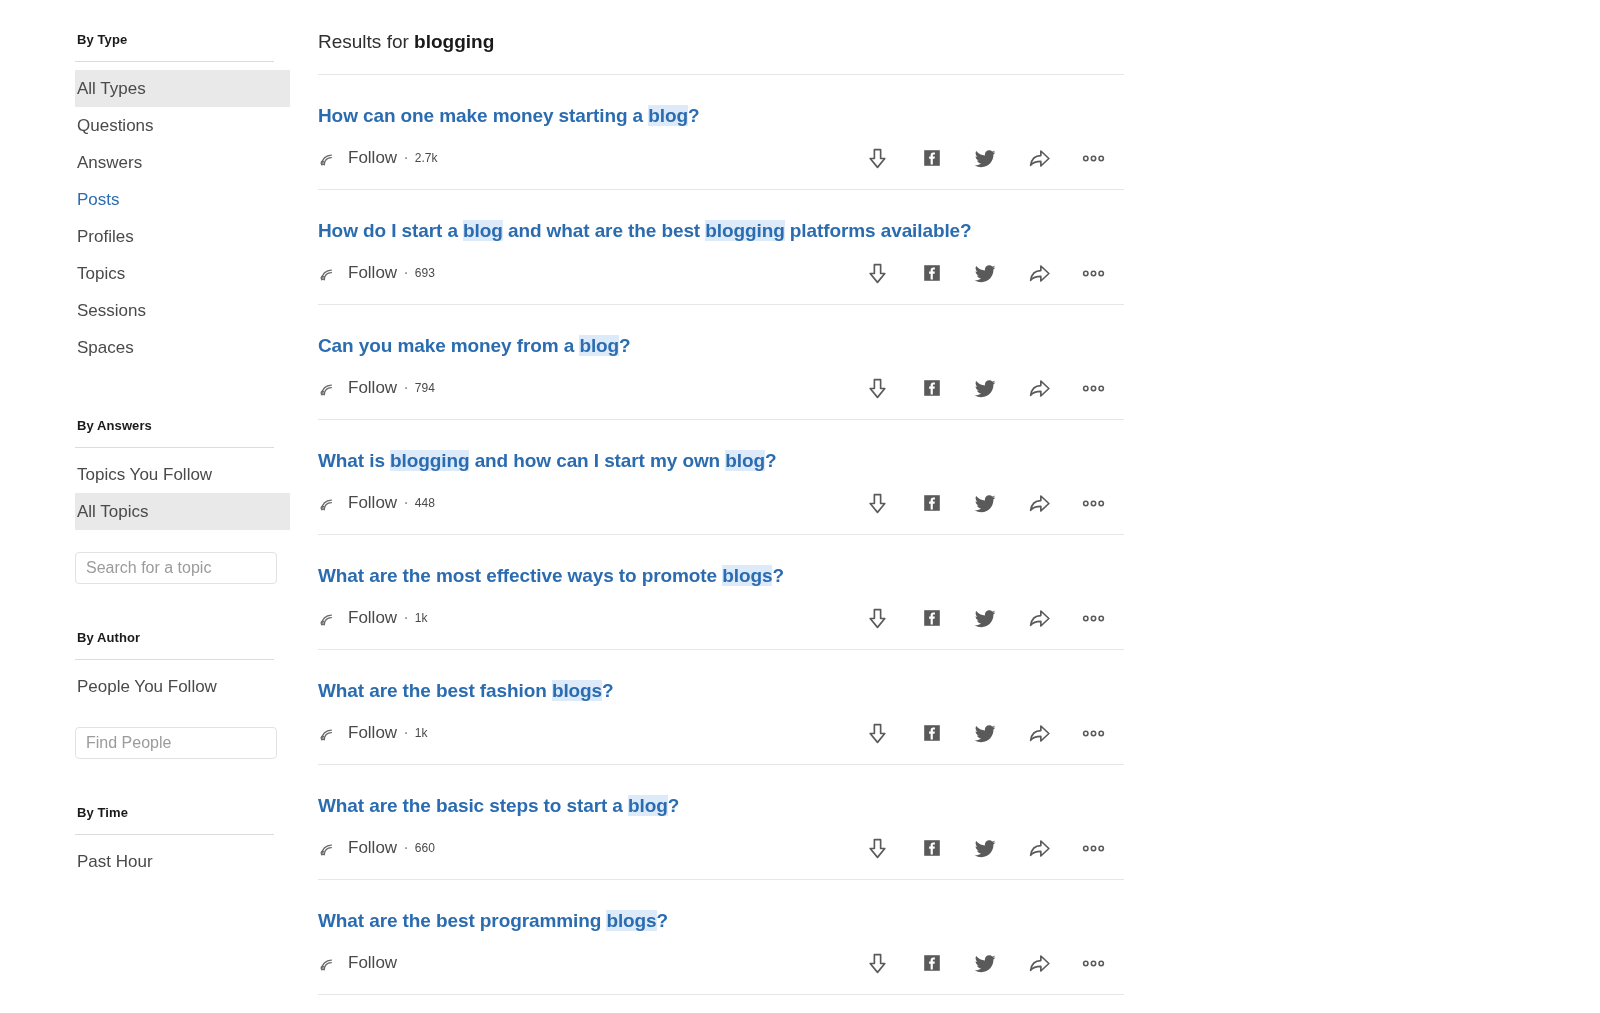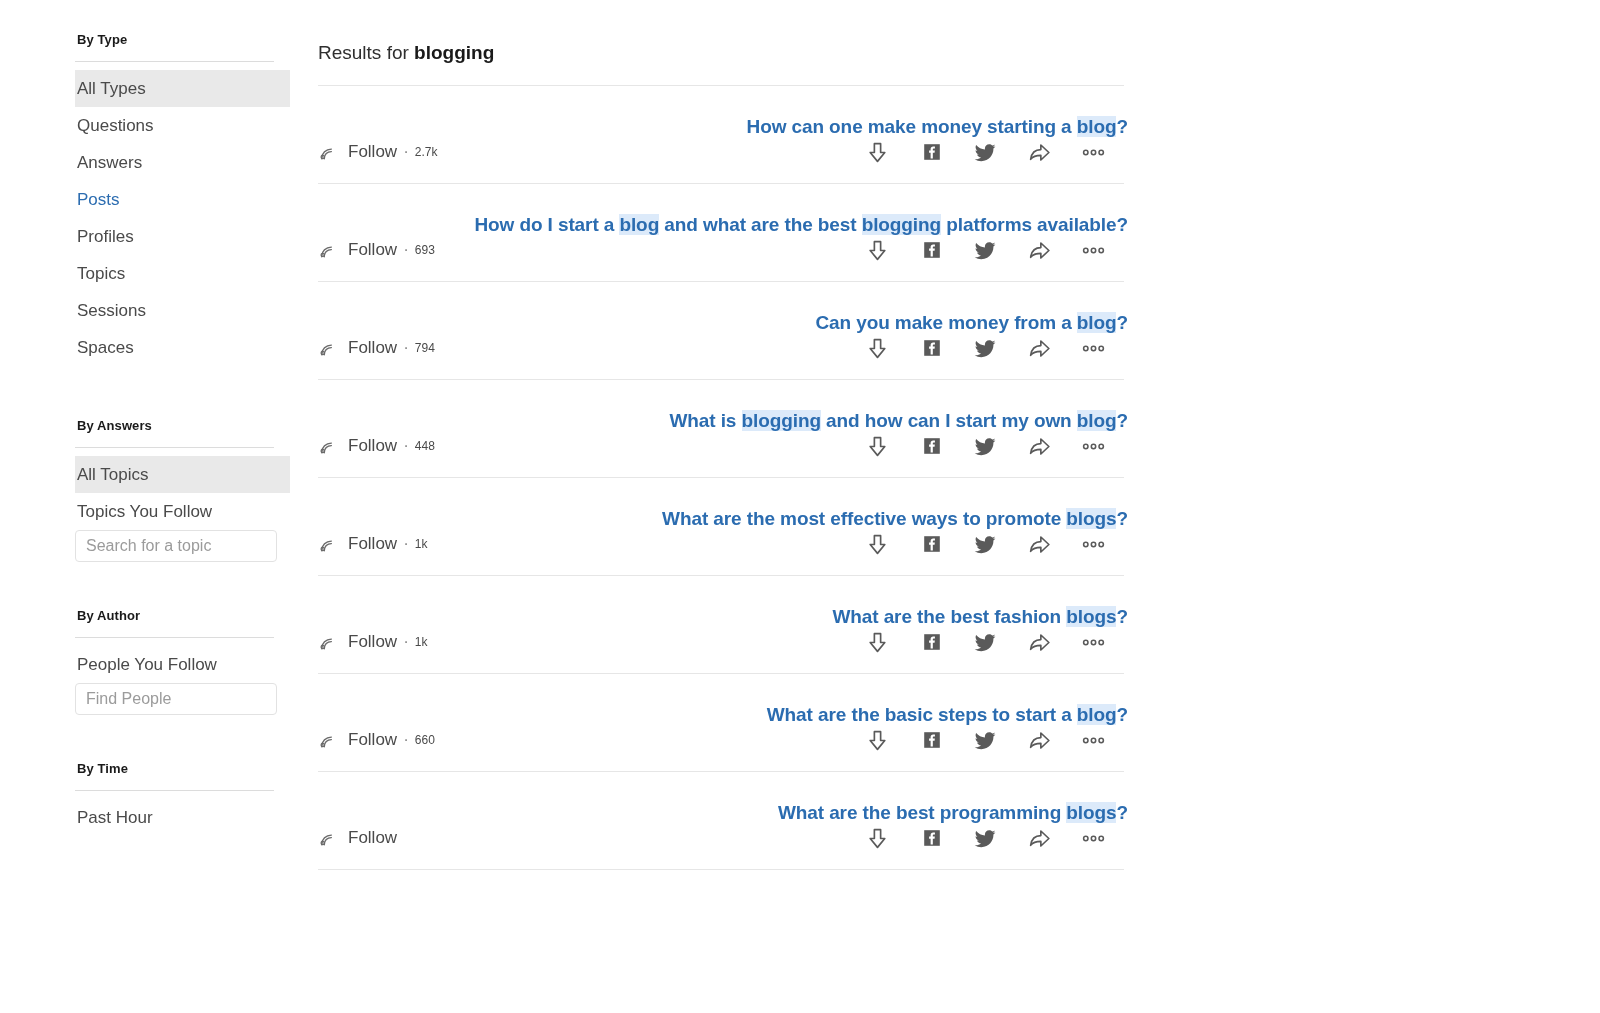--- a/index.html
+++ b/index.html
@@ -50,21 +50,21 @@
   .facet-item.selected {
     background: #e9e9e9;
   }
   .facet-item.active-link {
     color: #2b6cb0;
   }
   .facet-input {
     display: block;
     width: 202px;
     height: 32px;
-    margin-top: 0;
+    margin-top: 22px;
     padding: 0 10px;
     border: 1px solid #e2e2e2;
     border-radius: 4px;
     font-size: 16px;
     color: #3a3a3a;
     font-family: "Liberation Sans", sans-serif;
     background: #fff;
     outline: none;
   }
   .facet-input::placeholder { color: #9b9b9b; }
@@ -75,21 +75,21 @@
 
   
   .main {
     position: absolute;
     left: 318px; top: 0px;
     width: 810px;
   }
   .results-header {
     font-size: 19px;
     color: #2f2f2f;
-    padding-top: 41px;
+    padding-top: 30px;
     padding-bottom: 0;
     line-height: 24px;
   }
   .results-header b { font-weight: bold; color: #1a1a1a; }
   .header-rule {
     height: 1px;
     background: #e6e6e6;
     margin-top: 20px;
     width: 806px;
   }
@@ -99,27 +99,27 @@
     padding-bottom: 0;
   }
   .result-title {
     font-size: 19px;
     font-weight: bold;
     color: #2b6cb0;
     line-height: 24px;
     letter-spacing: -0.1px;
     cursor: pointer;
     display: block;
-    text-align: right;
   }
   .hl { background: #dceafa; }
 
   .result-meta {
     display: flex;
     align-items: center;
+    margin-top: 17px;
     height: 26px;
   }
   .follow-group {
     display: flex;
     align-items: center;
     cursor: pointer;
   }
   .rss-icon {
     width: 20px; height: 20px;
     display: inline-block;
@@ -182,22 +182,22 @@
         <div class="facet-item active-link">Posts</div>
         <div class="facet-item">Profiles</div>
         <div class="facet-item">Topics</div>
         <div class="facet-item">Sessions</div>
         <div class="facet-item">Spaces</div>
       </div>
       <div class="gap-lg"></div>
       <div class="facet">
         <div class="facet-title">By Answers</div>
         <div class="facet-rule"></div>
+        <div class="facet-item">Topics You Follow</div>
         <div class="facet-item selected">All Topics</div>
-        <div class="facet-item">Topics You Follow</div>
         <input class="facet-input" type="text" placeholder="Search for a topic" style="">
       </div>
       <div class="gap-md"></div>
       <div class="facet">
         <div class="facet-title">By Author</div>
         <div class="facet-rule"></div>
         <div class="facet-item">People You Follow</div>
         <input class="facet-input" type="text" placeholder="Find People" style="">
       </div>
       <div class="gap-md"></div>

